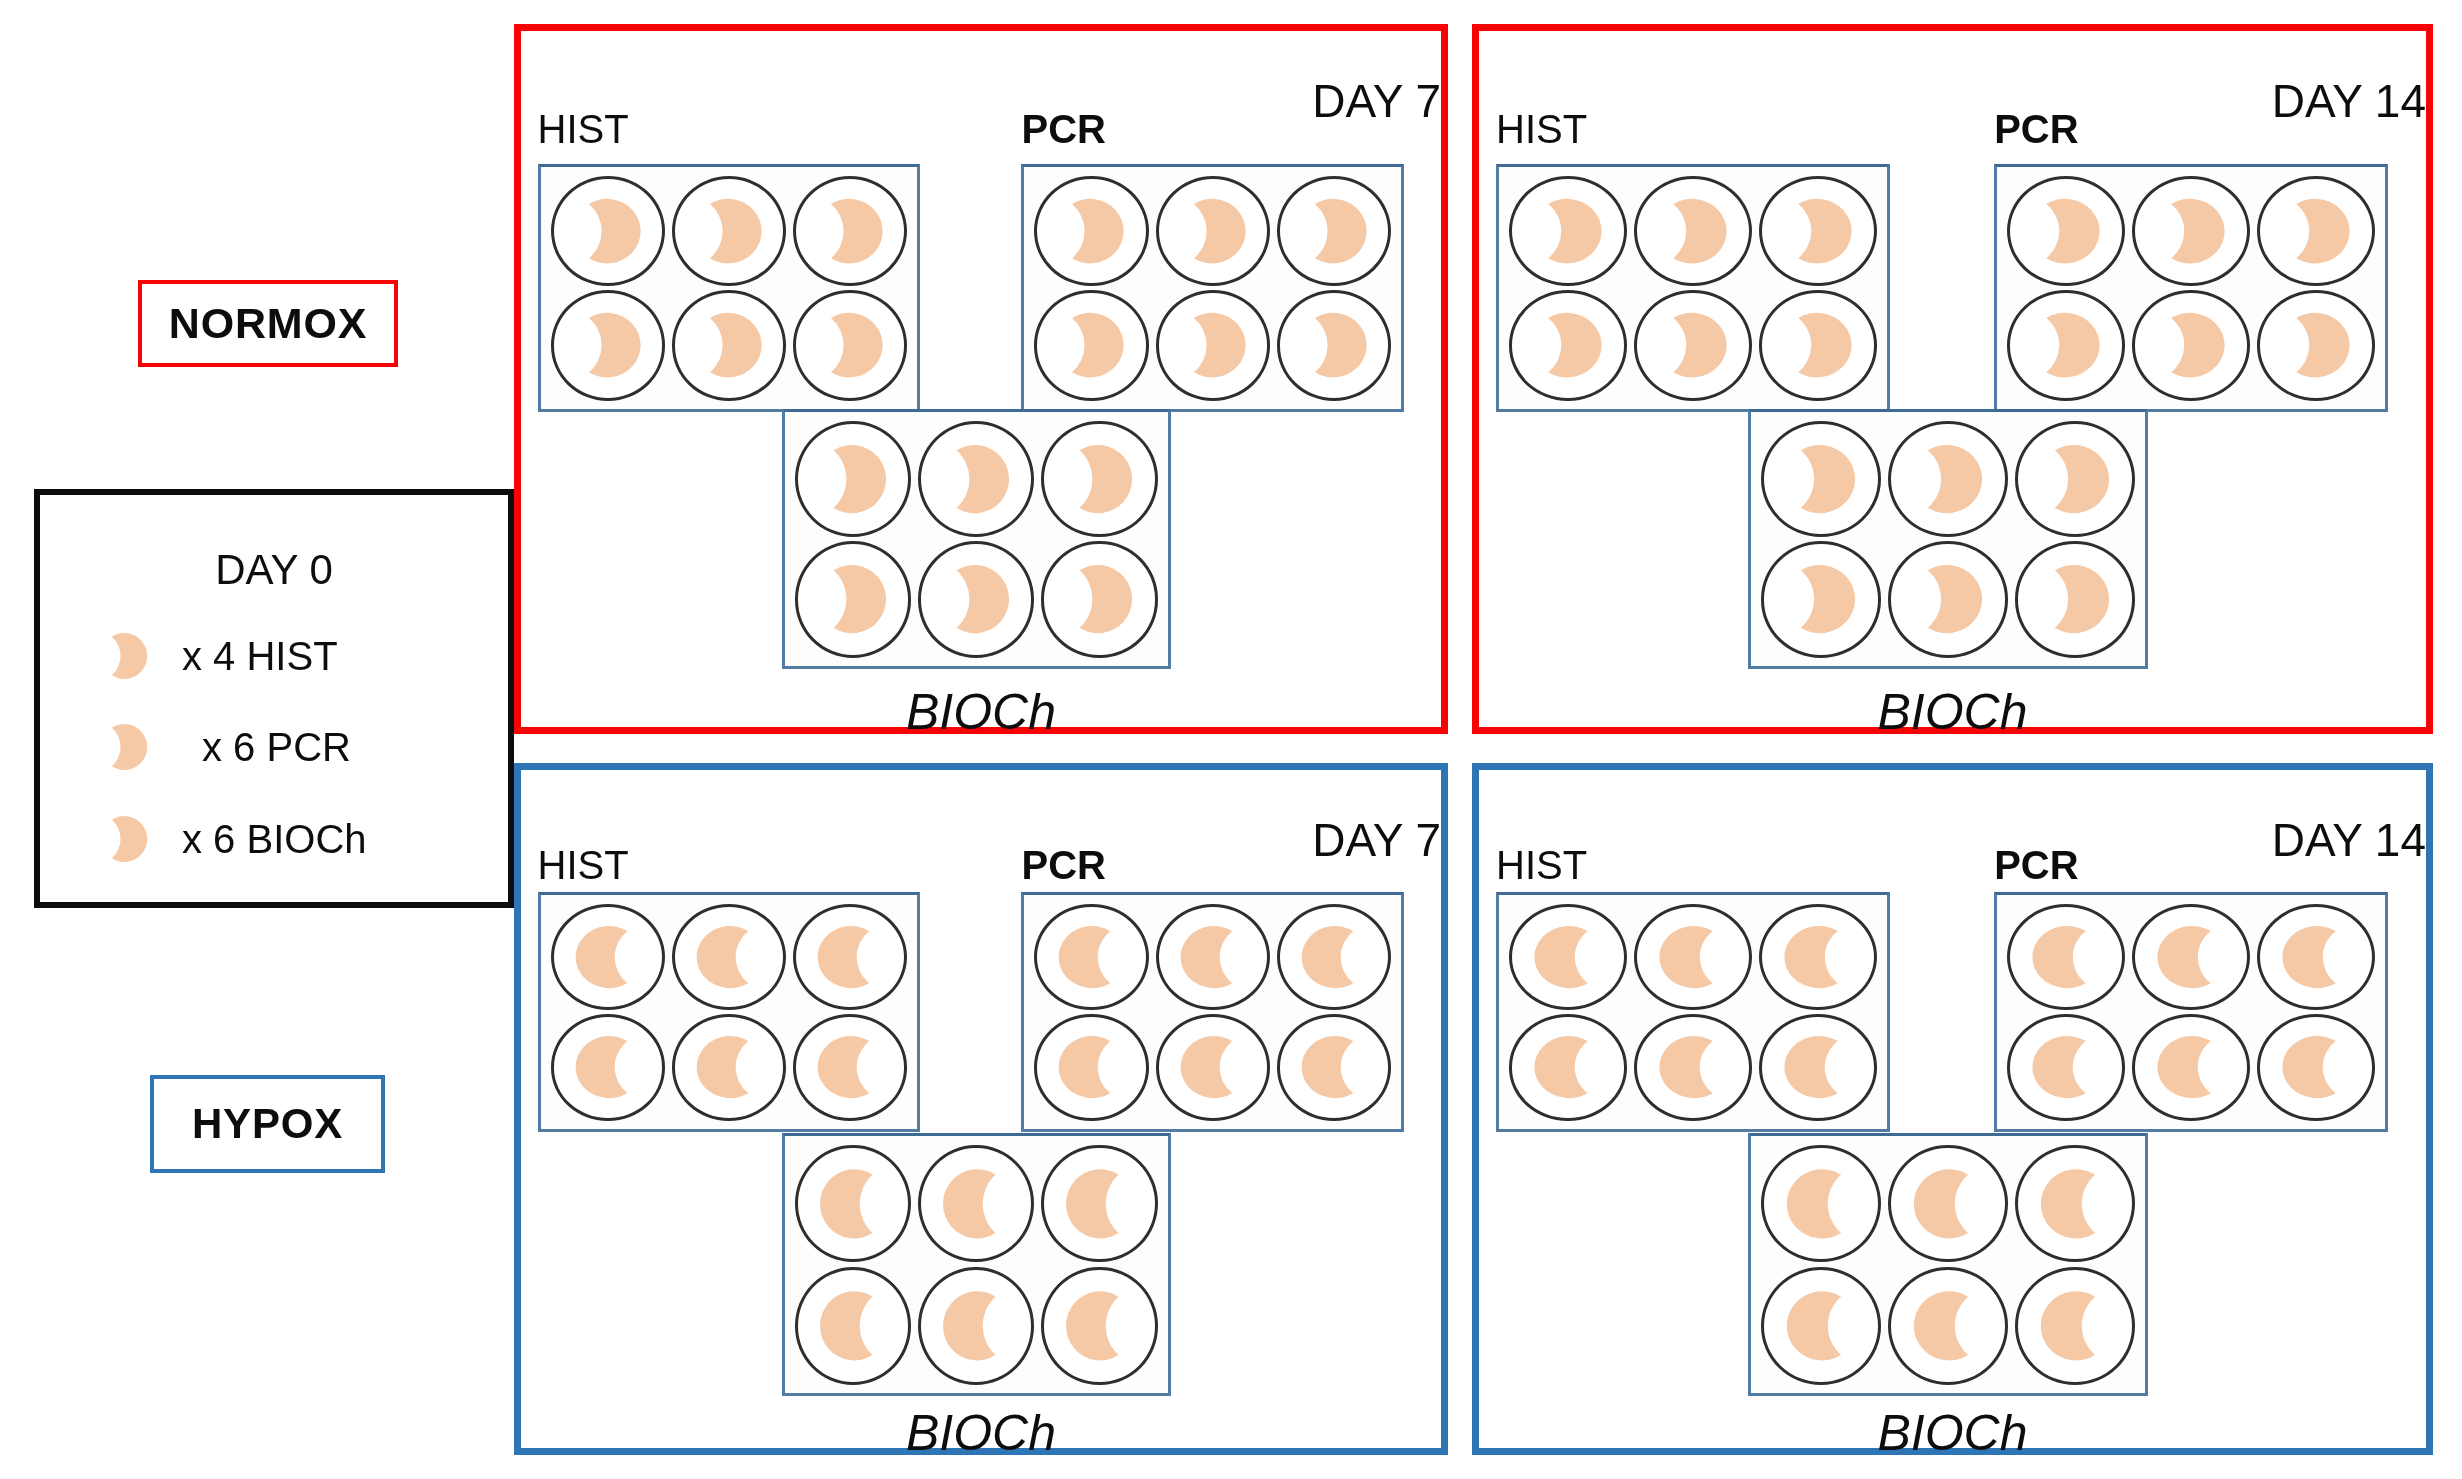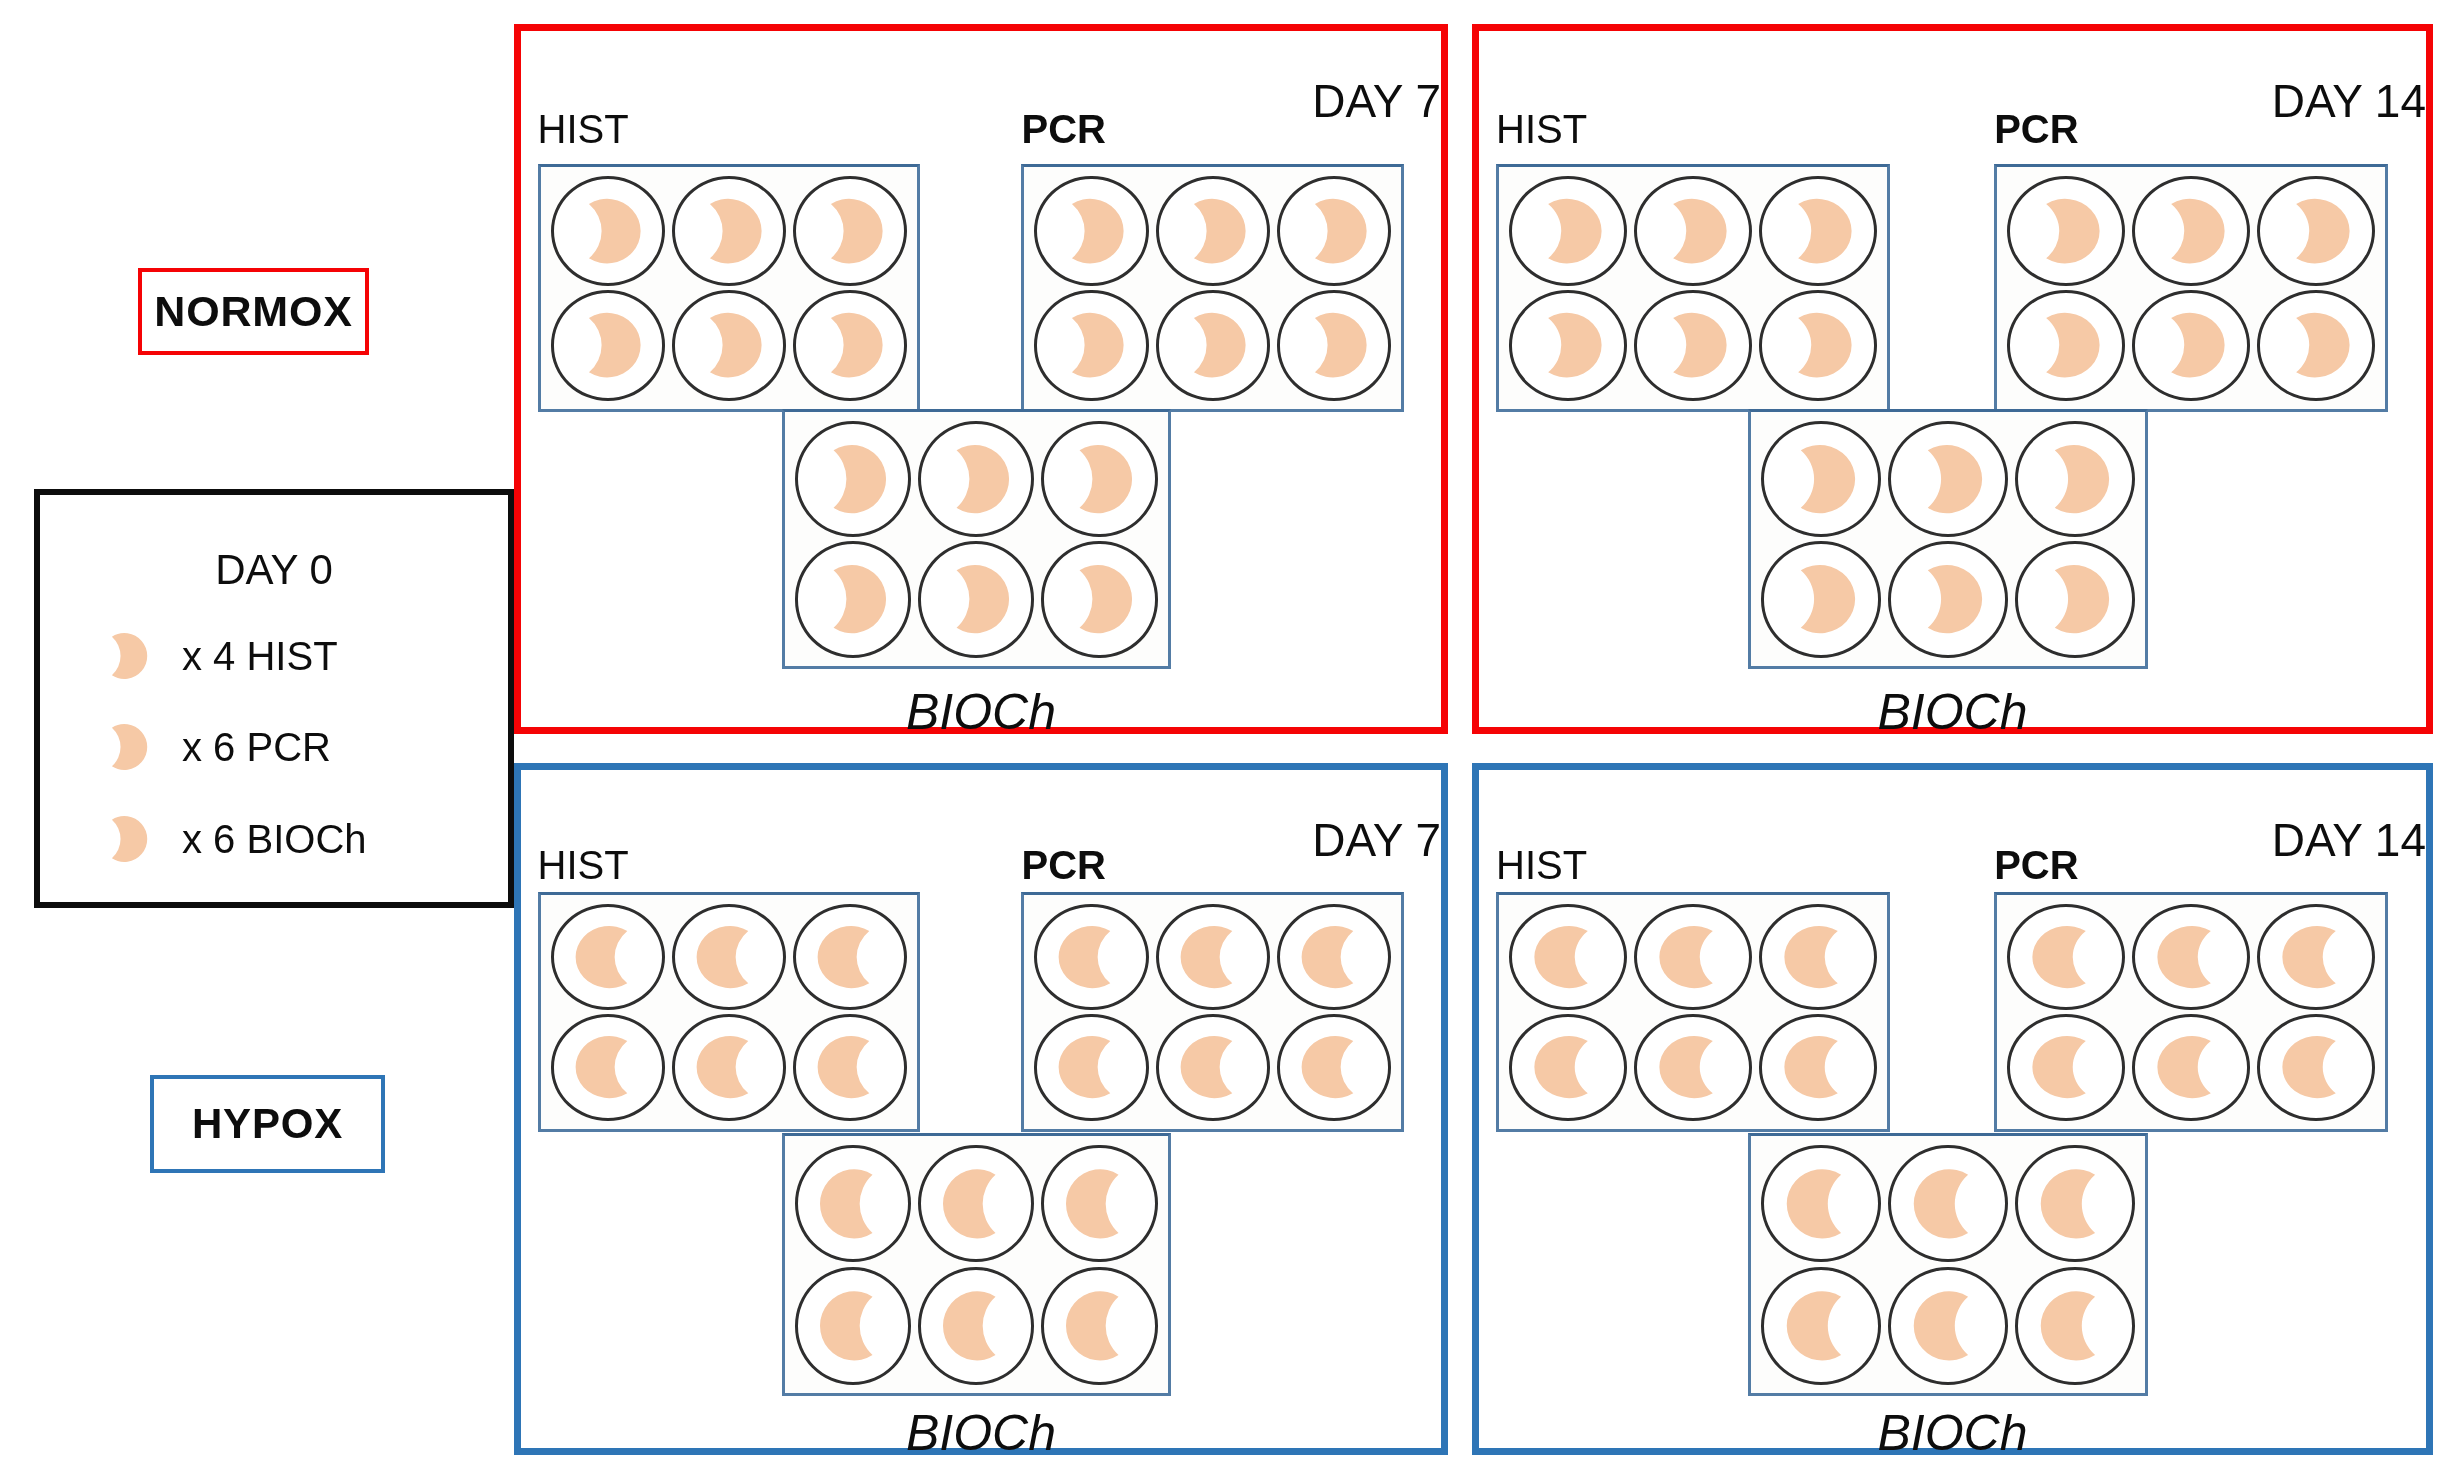--- a/index.html
+++ b/index.html
@@ -14,21 +14,21 @@
   
   .group-tag{
     position:absolute;
     display:flex;align-items:center;justify-content:center;
     background:#fff;
     font-weight:700;
     box-sizing:border-box;
     letter-spacing:0.8px;
   }
   .normox-tag{
-    left:138px;top:268px;width:231px;height:87px;
+    left:138px;top:280px;width:260px;height:87px;
     border:4.6px solid var(--red);
     font-size:43px;
     text-align:right;
   }
   .hypox-tag{
     left:150px;top:1075px;width:235px;height:98px;
     border:4.6px solid var(--blue);
     font-size:42px;
   }
   .day0-box{
@@ -44,21 +44,21 @@
   }
   .legend-row{
     position:absolute;left:48px;
     display:flex;align-items:center;
     height:74px;
   }
   .legend-row .cres-slot{width:74px;height:74px;flex:none;margin-right:20px;}
   .legend-row .cres-slot svg{width:100%;height:100%;display:block;}
   .legend-row .legend-label{font-size:40px;white-space:nowrap;}
   .legend-row.r0{top:124px;}
-  .legend-row.r1{top:215px;}
+  .legend-row.r1{top:215px;gap:20px;}
   .legend-row.r2{top:307px;}
 
   
   .panel{
     position:absolute;
     box-sizing:border-box;
     background:#fff;
     border:7px solid #000;
   }
   .panel.p0{left:514px;top:24px;width:934px;height:710px;}

